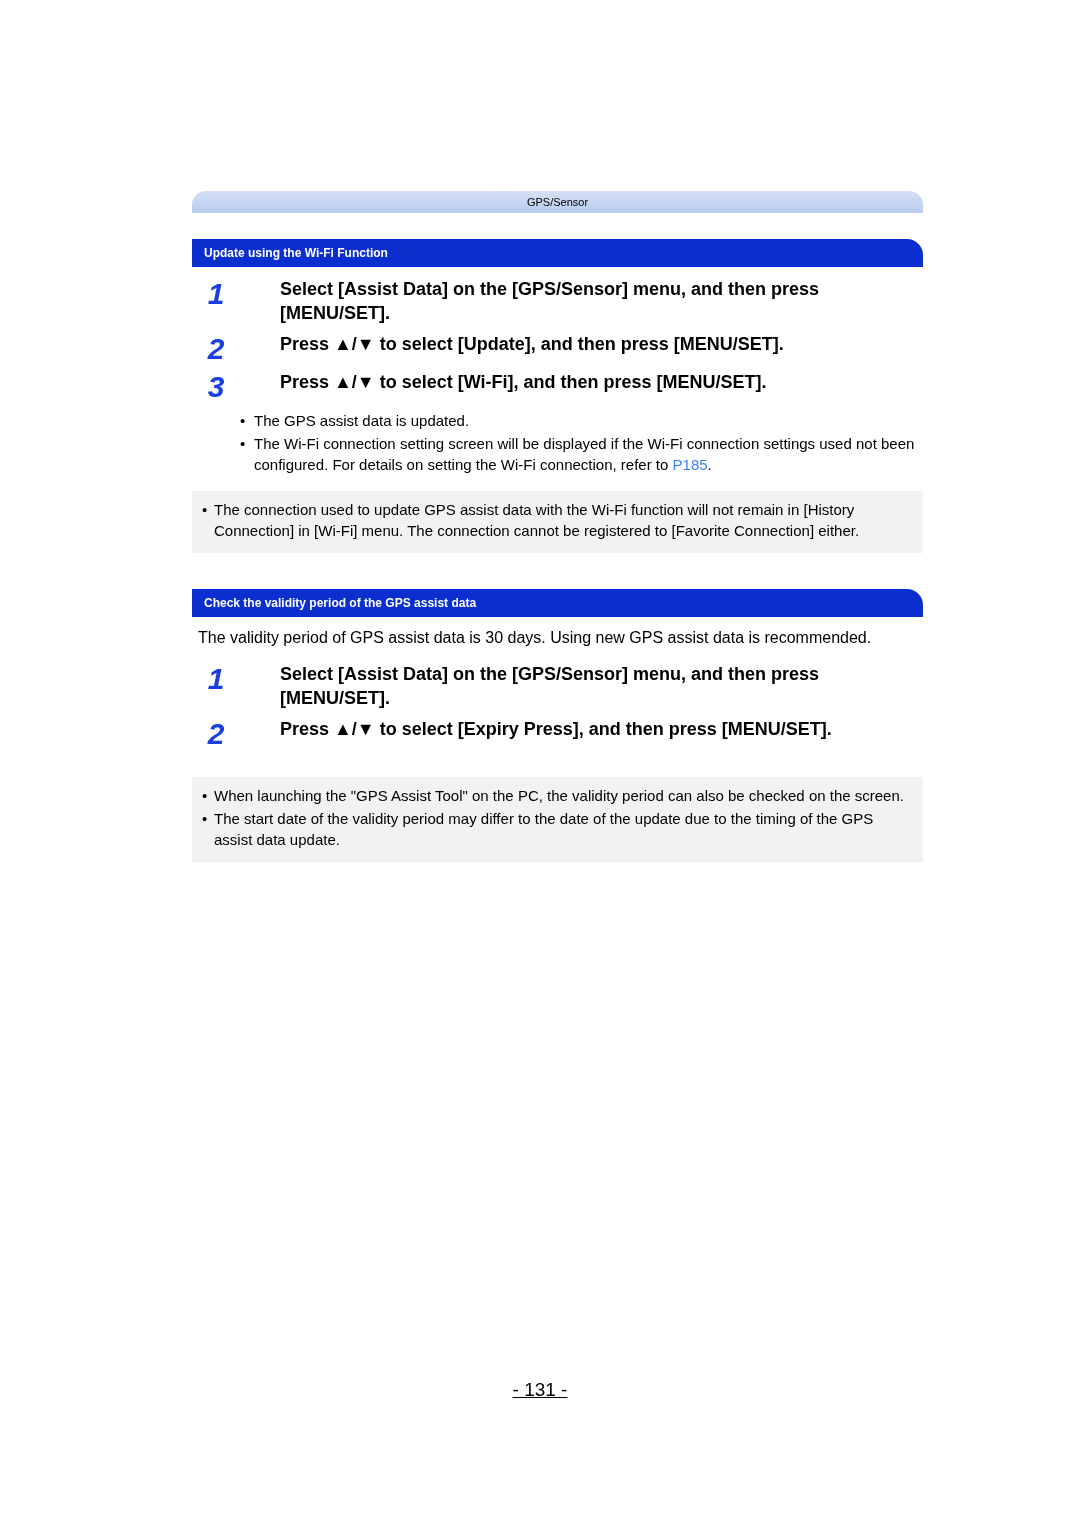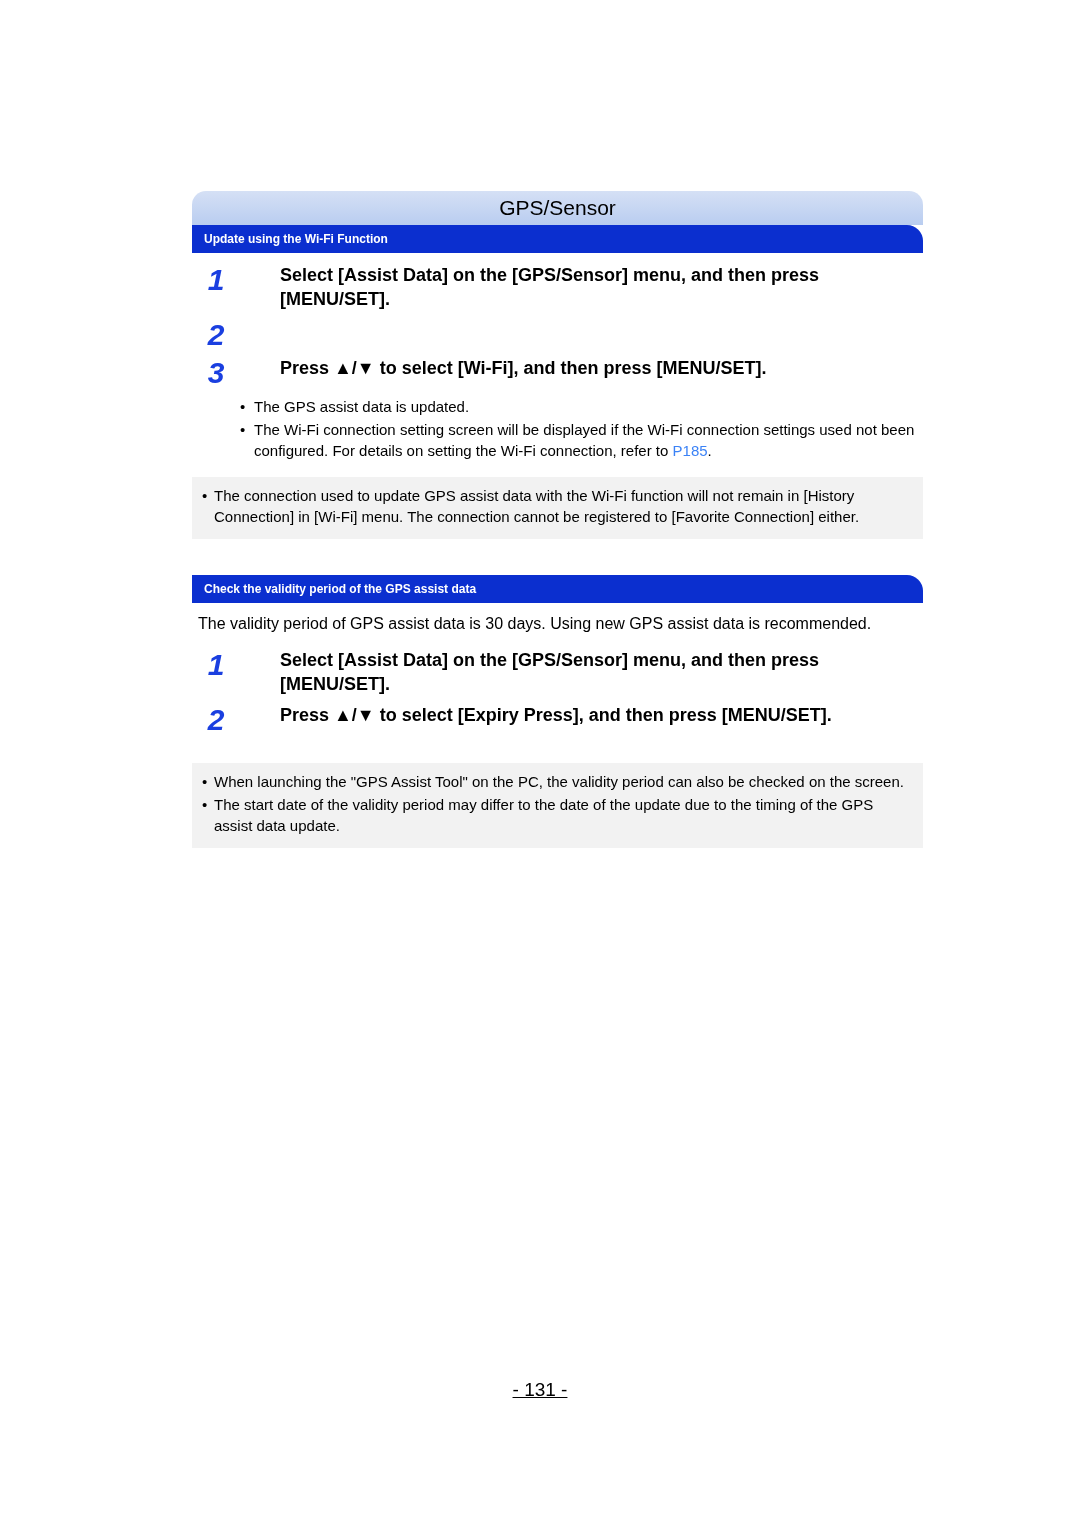--- a/index.html
+++ b/index.html
@@ -13,25 +13,26 @@
       width: 1080px;
       height: 1526px;
       position: relative;
     }
     .page {
       padding: 191px 157px 0 192px;
     }
     .top-banner {
       background: linear-gradient(to bottom, #d5e0f5, #b9cdf0);
       text-align: center;
-      font-size: 21px;
+      font-size: 11px;
       color: #000;
       padding: 5px 0;
       border-top-left-radius: 14px;
       border-top-right-radius: 14px;
+      margin-bottom: 26px;
     }
     .section-header {
       background: #0b2fcf;
       color: #ffffff;
       font-weight: bold;
       font-size: 12px;
       padding: 7px 12px;
       margin-bottom: 10px;
       border-radius: 0 16px 0 0;
     }
@@ -130,20 +131,23 @@
 
   <div class="steps">
     <div class="step">
       <div class="step-num">1</div>
       <div class="step-body">
         <div class="step-title">Select [Assist Data] on the [GPS/Sensor] menu, and then press [MENU/SET].</div>
       </div>
     </div>
     <div class="step">
       <div class="step-num">2</div>
+      <div class="step-body">
+        <div class="step-title"><span>Press </span><span class="arrow">▲/▼</span><span> to select [Update], and then press [MENU/SET].</span></div>
+      </div>
     </div>
     <div class="step">
       <div class="step-num">3</div>
       <div class="step-body">
         <div class="step-title"><span>Press </span><span class="arrow">▲/▼</span><span> to select [Wi-Fi], and then press [MENU/SET].</span></div>
       </div>
     </div>
     <div class="sub-bullets">
       <div class="sub-bullet">
         <span class="dot">•</span>

